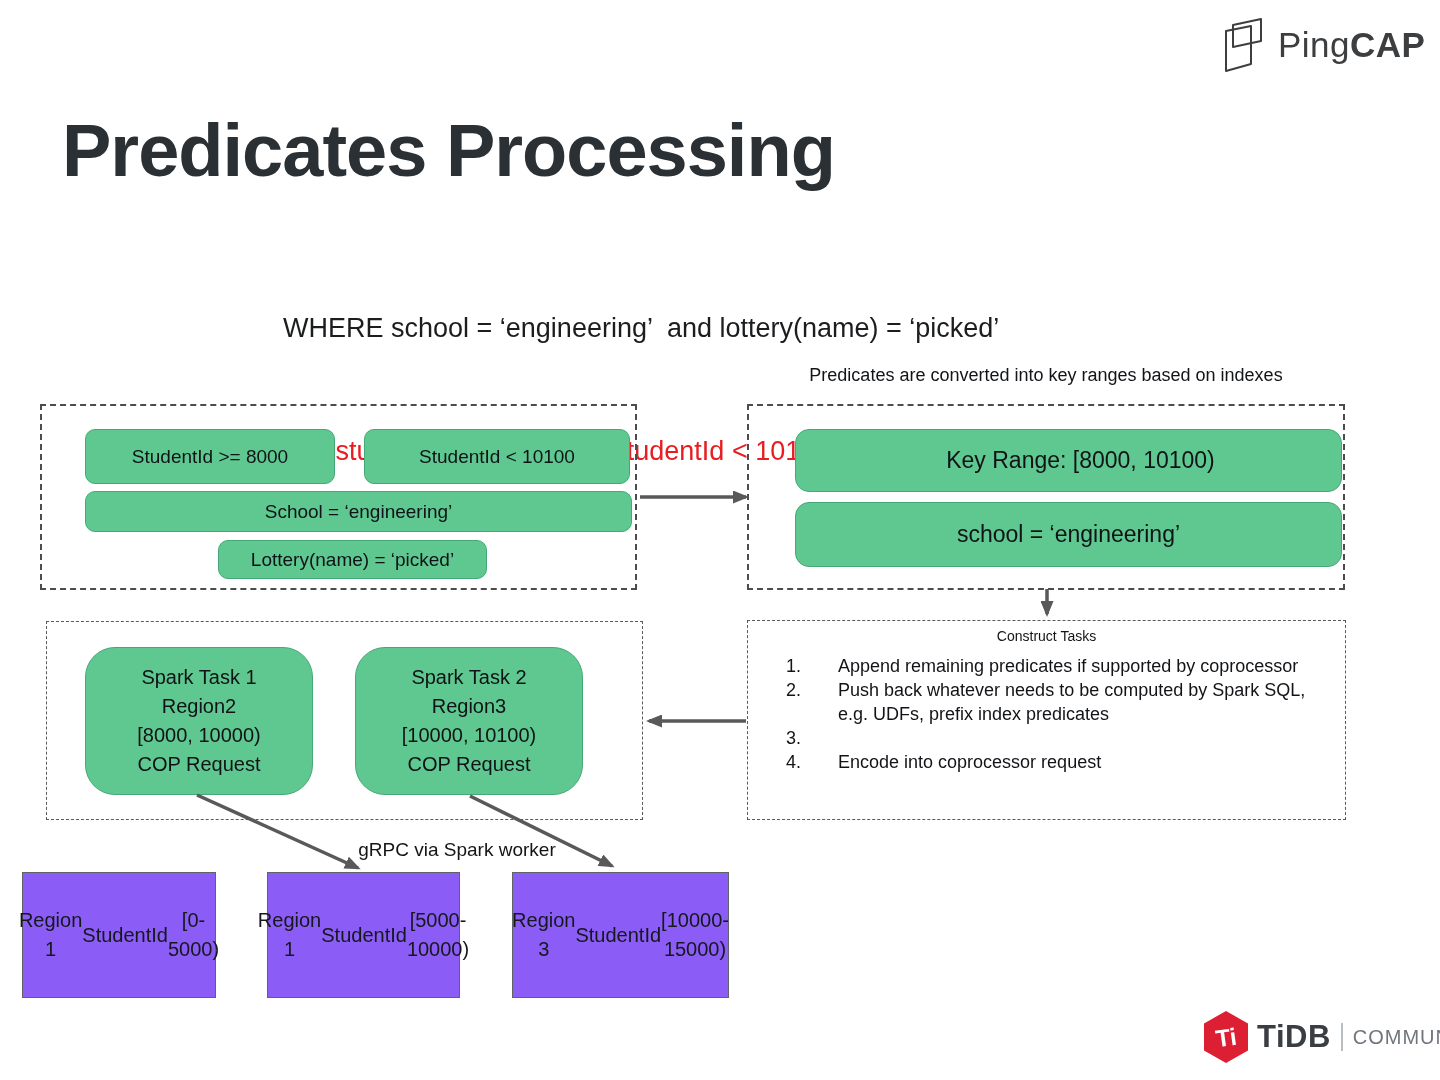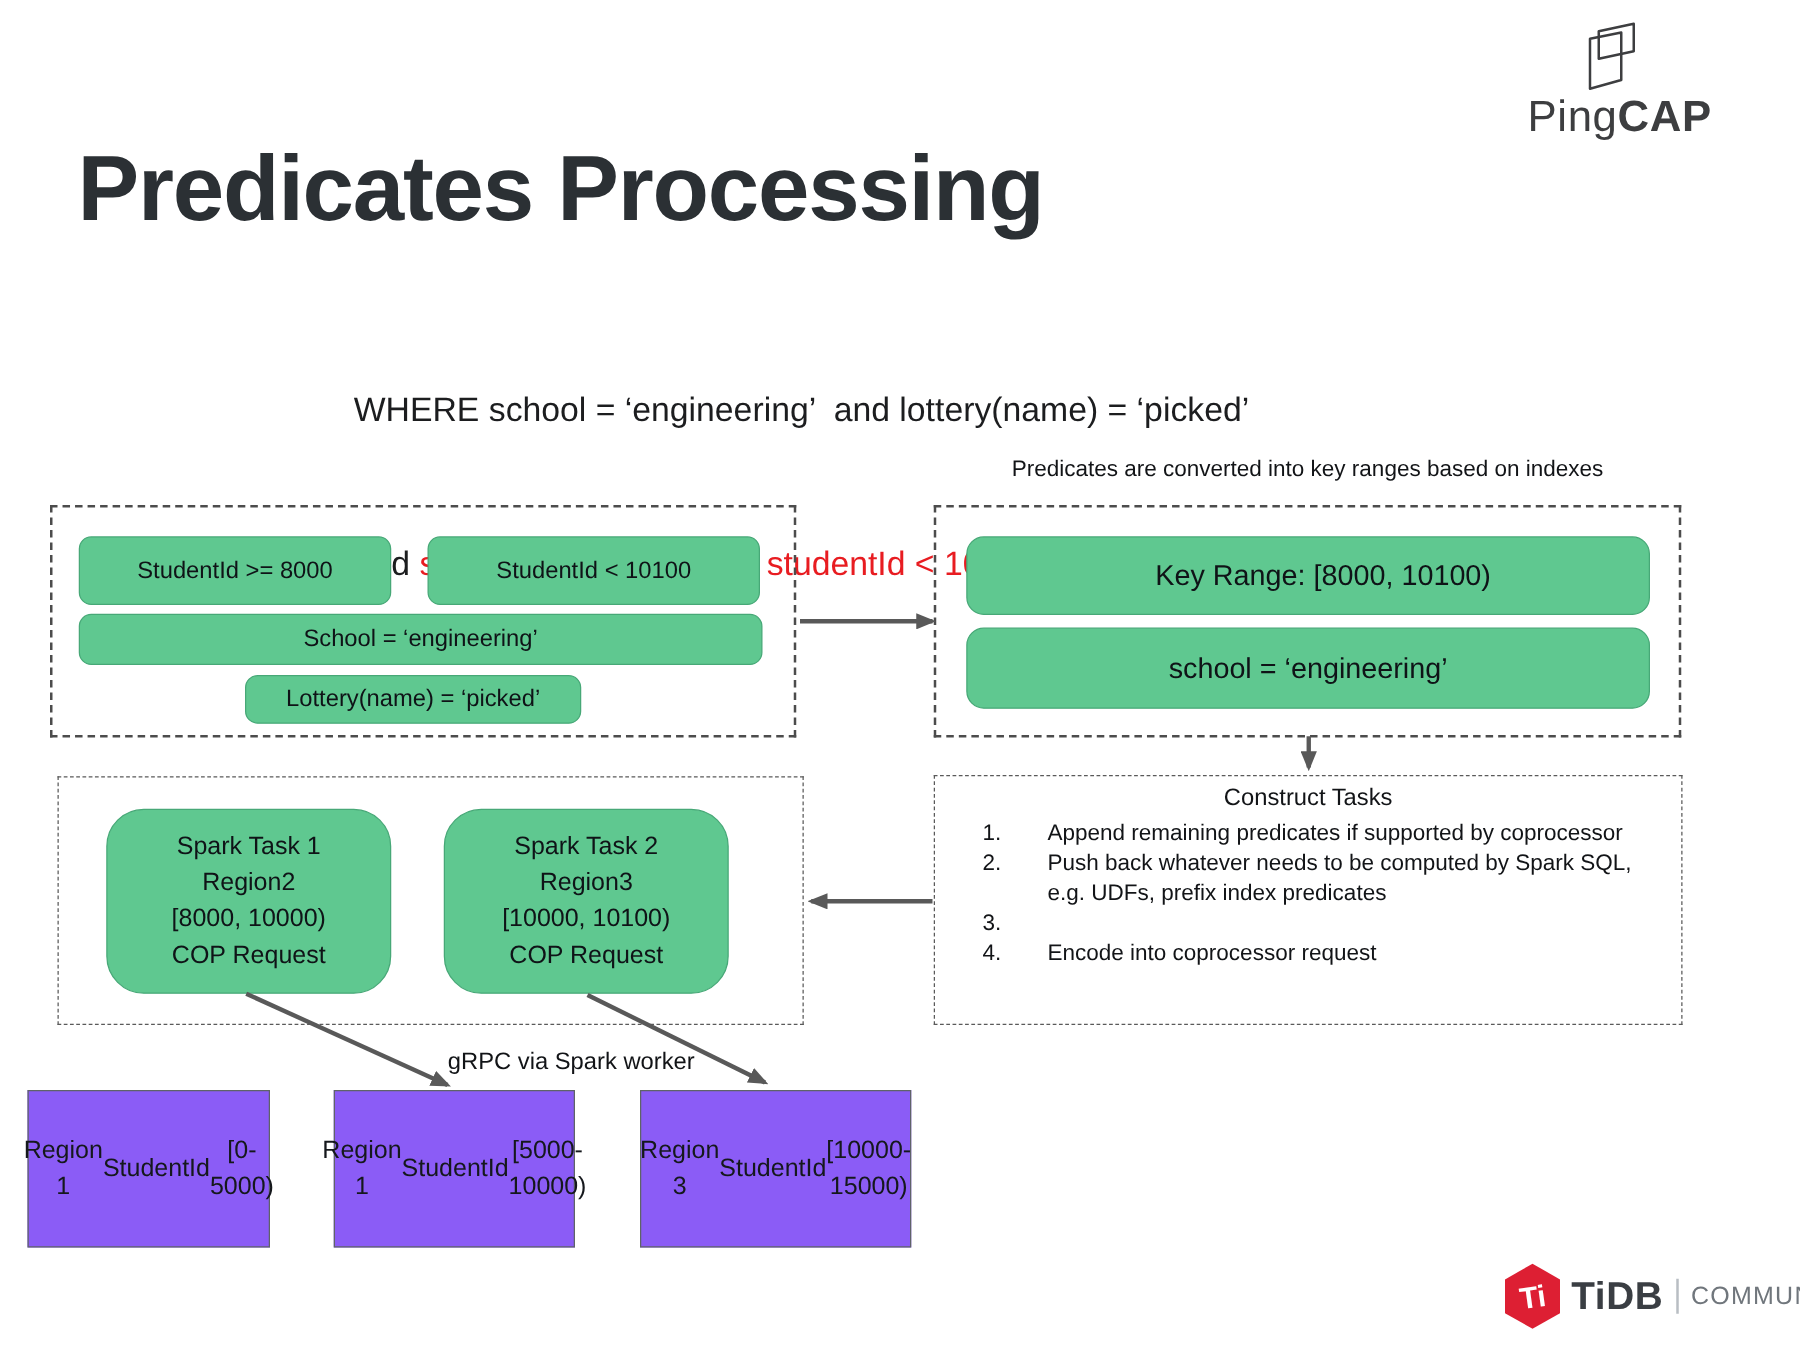--- a/index.html
+++ b/index.html
@@ -1,21 +1,21 @@
 <!DOCTYPE html>
 <html><head>
 <meta charset="utf-8">
 <style>
   * { margin:0; padding:0; box-sizing:border-box; }
   html,body { background:#ffffff; }
   body { font-family:"Liberation Sans", sans-serif; }
   .slide { position:relative; width:1440px; height:1080px; background:#ffffff; overflow:hidden; }
 
   
-  .pingcap-logo { position:absolute; top:16px; left:1222px; display:flex; align-items:center;flex-direction:column; }
+  .pingcap-logo { position:absolute; top:16px; left:1222px; display:flex; align-items:center; }
   .pingcap-logo .glyph { margin-right:12px; }
   .pingcap-word { font-size:35px; color:#3d3e40; letter-spacing:0.5px; }
   .pingcap-word .ping { font-weight:400; }
   .pingcap-word .cap { font-weight:700; }
 
   .tidb-logo { position:absolute; left:1201px; top:1010px; display:flex; align-items:center; }
   .tidb-word { font-size:31px; font-weight:700; color:#3a3e43; margin-left:6px; letter-spacing:0.5px; }
   .tidb-divider { width:2px; height:28px; background:#b9bec3; margin:0 10px; }
   .community-word { font-size:20px; color:#70767c; letter-spacing:1px; }
 
@@ -29,29 +29,29 @@
   
   .dashed-thick { position:absolute; border:2px dashed #4c4c4c; background:transparent; }
   .dashed-thin  { position:absolute; border:1.5px dashed #5a5a5a; background:transparent; }
 
   .caption { position:absolute; left:747px; top:365px; width:598px; text-align:center;
              font-size:18px; color:#121417; }
 
   
   .gbox { position:absolute; background:#5fc890; border:1.5px solid #47a877; border-radius:10px;
           display:flex; align-items:center; justify-content:center;
-          font-size:19px; color:#0f1317; text-align:center; }
+          font-size:19px; color:#0f1317; text-align:center;margin-left:22px; }
   .gbox-lg { border-radius:14px; font-size:23px; }
   .gcard { position:absolute; background:#5fc890; border:1.5px solid #47a877; border-radius:30px;
            display:flex; flex-direction:column; align-items:center; justify-content:center;
            font-size:20px; line-height:29px; color:#0f1317; text-align:center; }
 
   
   .construct-title { position:absolute; left:0; top:7px; width:100%; text-align:center;
-                     font-size:19px; color:#121417; }
+                     font-size:14px; color:#121417; }
   .construct-list { position:absolute; left:38px; top:33px; width:540px; }
   .construct-item { display:flex; font-size:18px; line-height:24px; color:#121417; }
   .construct-item .num { width:52px; flex:0 0 52px; }
   .construct-item .txt { width:470px; }
 
   
   .region-box { position:absolute; background:#8b5cf6; border:1.5px solid #5f6368;
                 display:flex; flex-direction:row; align-items:center; justify-content:center;
                 font-size:20px; line-height:29px; color:#15181c; text-align:center; }
 

